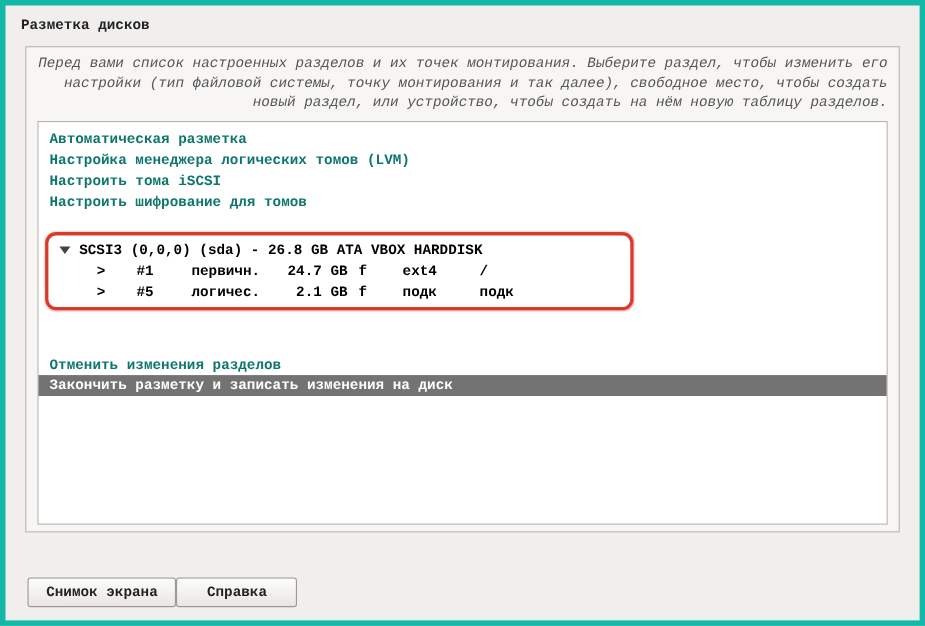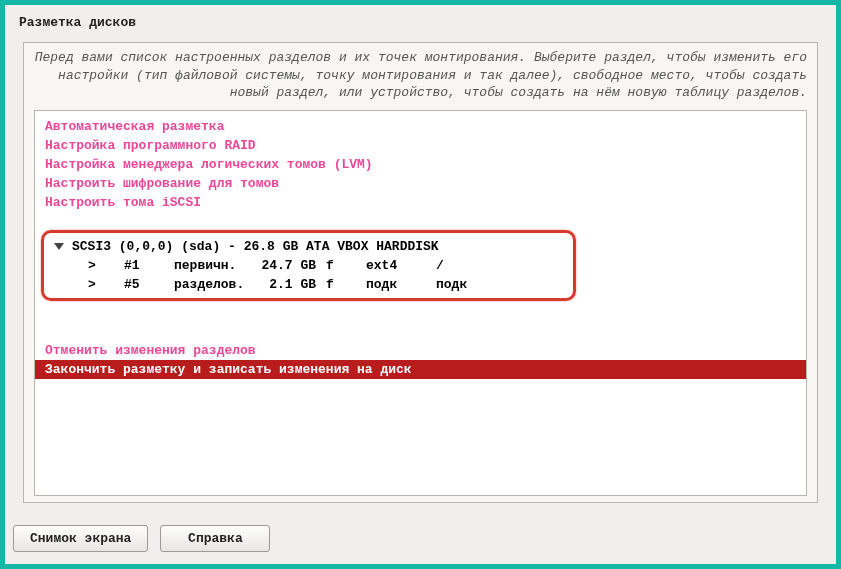--- a/index.html
+++ b/index.html
@@ -43,26 +43,26 @@
     border: 1px solid #b8b5b0;
     background: #fff;
     margin-top: 2px;
   }
   .list-inner {
     padding: 6px 0 6px 0;
   }
   .item {
     padding: 2px 10px;
     font-weight: bold;
-    color: #ec4899;
+    color: #0f766e;
     cursor: pointer;
     white-space: nowrap;
   }
   .item.selected {
-    background: #b91c1c;
+    background: #737373;
     color: #fff;
   }
   .spacer-row { height: 14px; }
 
   .highlight-box {
     border: 3px solid #d63b2d;
     border-radius: 10px;
     margin: 4px 230px 16px 6px;
     padding: 4px 4px;
     box-shadow: 0 0 2px rgba(214,59,45,0.6);
@@ -96,23 +96,22 @@
   .col-size { width: 70px; text-align: right; padding-right: 16px;}
   .col-size-inner { display:inline-block; width:60px; text-align:right;}
   .col-flag { width: 40px; }
   .col-fs { width: 70px; }
   .col-mount { width: 60px; }
 
   .post-highlight { height: 24px; }
 
   .bottom-bar {
     margin-top: auto;
-    padding: 10px 16px 12px 8px;
+    padding: 10px 16px 12px 20px;
     display: flex;
-    gap: 12px;
   }
   .bottom-bar .gap { flex: 1; }
   button.btn {
     font-family: inherit;
     font-size: 13px;
     font-weight: bold;
     color: #222;
     background: linear-gradient(#fdfdfc,#e8e6e2);
     border: 1px solid #9c9a95;
     border-radius: 3px;
@@ -127,24 +126,23 @@
 <div class="window">
   <div class="title">Разметка дисков</div>
 
   <div class="outer-frame">
     <div class="description">Перед вами список настроенных разделов и их точек монтирования. Выберите раздел, чтобы изменить его настройки (тип файловой системы, точку монтирования и так далее), свободное место, чтобы создать новый раздел, или устройство, чтобы создать на нём новую таблицу разделов.</div>
 
     <div class="list-frame">
       <div class="list-inner">
 
         <div class="item">Автоматическая разметка</div>
-        <div class="item">Настройка программного RAID</div>
         <div class="item">Настройка менеджера логических томов (LVM)</div>
+        <div class="item">Настроить тома iSCSI</div>
         <div class="item">Настроить шифрование для томов</div>
-        <div class="item">Настроить тома iSCSI</div>
 
         <div class="spacer-row"></div>
 
         <div class="highlight-box">
           <div class="disk-header">
             <span class="tri"></span>
             <span>SCSI3 (0,0,0) (sda) - 26.8 GB ATA VBOX HARDDISK</span>
           </div>
 
           <div class="part-row">
@@ -153,21 +151,21 @@
             <span class="col-type">первичн.</span>
             <span class="col-size"><span class="col-size-inner">24.7 GB</span></span>
             <span class="col-flag">f</span>
             <span class="col-fs">ext4</span>
             <span class="col-mount">/</span>
           </div>
 
           <div class="part-row">
             <span class="col-ind">&gt;</span>
             <span class="col-num">#5</span>
-            <span class="col-type">разделов.</span>
+            <span class="col-type">логичес.</span>
             <span class="col-size"><span class="col-size-inner">2.1 GB</span></span>
             <span class="col-flag">f</span>
             <span class="col-fs">подк</span>
             <span class="col-mount">подк</span>
           </div>
         </div>
 
         <div class="post-highlight"></div>
 
         <div class="item">Отменить изменения разделов</div>

